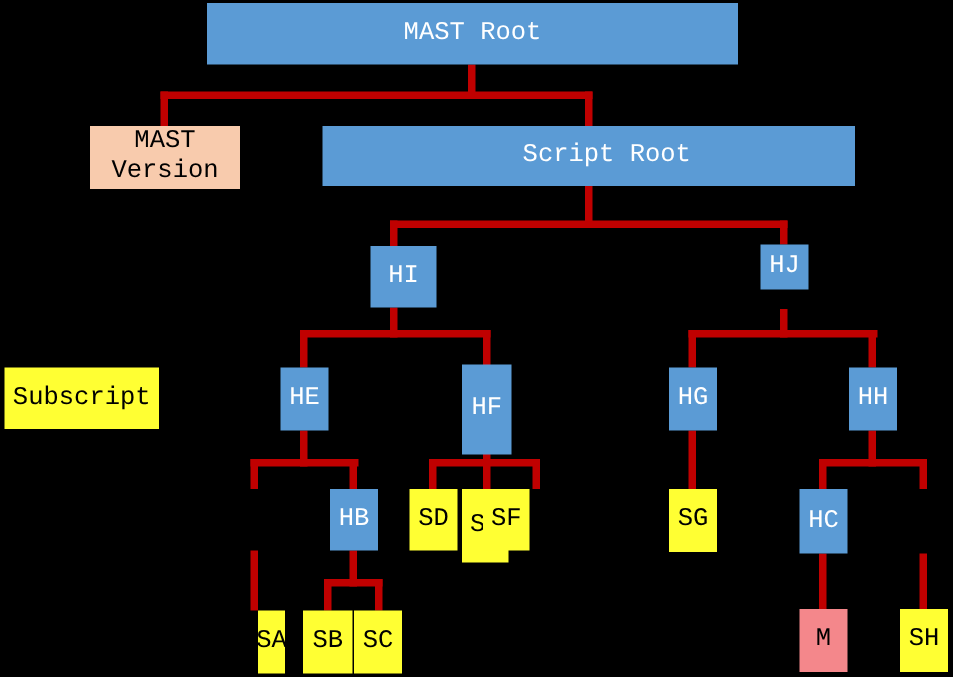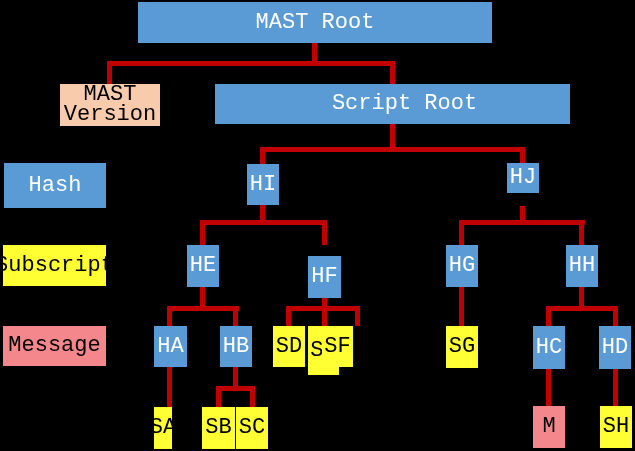--- a/index.html
+++ b/index.html
@@ -2,21 +2,21 @@
 <html style="--background: #000000; --hash-blue: #5B9BD5; --version-peach: #F8CBAD; --subscript-yellow: #FFFF33; --message-salmon: #F4878B; --connector-red: #C00000; --text-light: #FFFFFF; --text-dark: #000000;"><head>
 <meta charset="utf-8">
 <style>
   html,body{margin:0;padding:0;background:#000;}
   #stage{
     position:relative;width:635px;height:451px;background:var(--background,#000);
     font-family:"Liberation Mono","DejaVu Sans Mono",monospace;overflow:hidden;
   }
   .node{
     position:absolute;box-sizing:border-box;display:flex;align-items:center;justify-content:center;
-    text-align:center;font-size:22px;line-height:20px;white-space:pre-line;
+    text-align:center;font-size:17px;line-height:20px;white-space:pre-line;
   }
   .hash{background:var(--hash-blue,#5B9BD5);color:var(--text-light,#fff);}
   .version{background:var(--version-peach,#F8CBAD);color:var(--text-dark,#000);}
   .subscript{background:var(--subscript-yellow,#FFFF33);color:var(--text-dark,#000);}
   .message{background:var(--message-salmon,#F4878B);color:var(--text-dark,#000);}
   .edge{position:absolute;background:var(--connector-red,#C00000);}
 </style>
 </head>
 <body>
 
@@ -57,40 +57,36 @@
   <div class="edge" style="left:216px;top:386px;width:5px;height:21px;"></div>
   <div class="edge" style="left:250px;top:386px;width:5px;height:21px;"></div>
   <div class="edge" style="left:546px;top:369px;width:5px;height:37px;"></div>
   <div class="edge" style="left:613px;top:369px;width:5px;height:37px;"></div>
 
   <div class="node hash" style="left:138px;top:2px;width:354px;height:41px;">MAST Root</div>
   <div class="node version" style="left:60px;top:84px;width:100px;height:42px;">MAST
 Version</div>
   <div class="node hash" style="left:215px;top:84px;width:355px;height:40px;padding-left:24px;">Script Root</div>
 
-  <div class="node hash" style="left:247px;top:164px;width:32px;height:41px;">HI</div>
+  <div class="node hash" style="left:247px;top:164px;width:44px;height:41px;">HI</div>
   <div class="node hash" style="left:507px;top:163px;width:32px;height:30px;">HJ</div>
 
   <div class="node hash" style="left:187px;top:245px;width:32px;height:42px;">HE</div>
-  <div class="node hash" style="left:308px;top:256px;width:33px;height:42px;">HF</div>
+  <div class="node hash" style="left:308px;top:243px;width:33px;height:60px;">HF</div>
   <div class="node hash" style="left:446px;top:245px;width:32px;height:42px;">HG</div>
   <div class="node hash" style="left:566px;top:245px;width:32px;height:42px;">HH</div>
 
-  <div class="node hash" style="left:154px;top:326px;width:33px;height:41px;">HA</div>
   <div class="node hash" style="left:220px;top:326px;width:32px;height:41px;">HB</div>
   <div class="node subscript" style="left:273px;top:326px;width:32px;height:41px;">SD</div>
   <div class="node subscript" style="left:308px;top:326px;width:31px;height:49px;">SE</div>
   <div class="node subscript" style="left:322px;top:326px;width:31px;height:41px;">SF</div>
   <div class="node hash" style="left:533px;top:326px;width:32px;height:43px;">HC</div>
   <div class="node subscript" style="left:446px;top:326px;width:32px;height:42px;">SG</div>
-  <div class="node hash" style="left:599px;top:326px;width:32px;height:43px;">HD</div>
 
-  <div class="node subscript" style="left:154px;top:407px;width:18px;height:42px;">SA</div>
+  <div class="node subscript" style="left:172px;top:407px;width:18px;height:42px;">SA</div>
   <div class="node subscript" style="left:202px;top:407px;width:33px;height:42px;">SB</div>
   <div class="node subscript" style="left:236px;top:407px;width:32px;height:42px;">SC</div>
   <div class="node message" style="left:533px;top:406px;width:32px;height:42px;">M</div>
   <div class="node subscript" style="left:600px;top:406px;width:32px;height:42px;">SH</div>
 
-  <div class="node hash" style="left:4px;top:163px;width:102px;height:45px;">Hash</div>
   <div class="node subscript" style="left:3px;top:245px;width:103px;height:41px;">Subscript</div>
-  <div class="node message" style="left:3px;top:326px;width:103px;height:40px;">Message</div>
 
 </div>
 
 </body></html>

